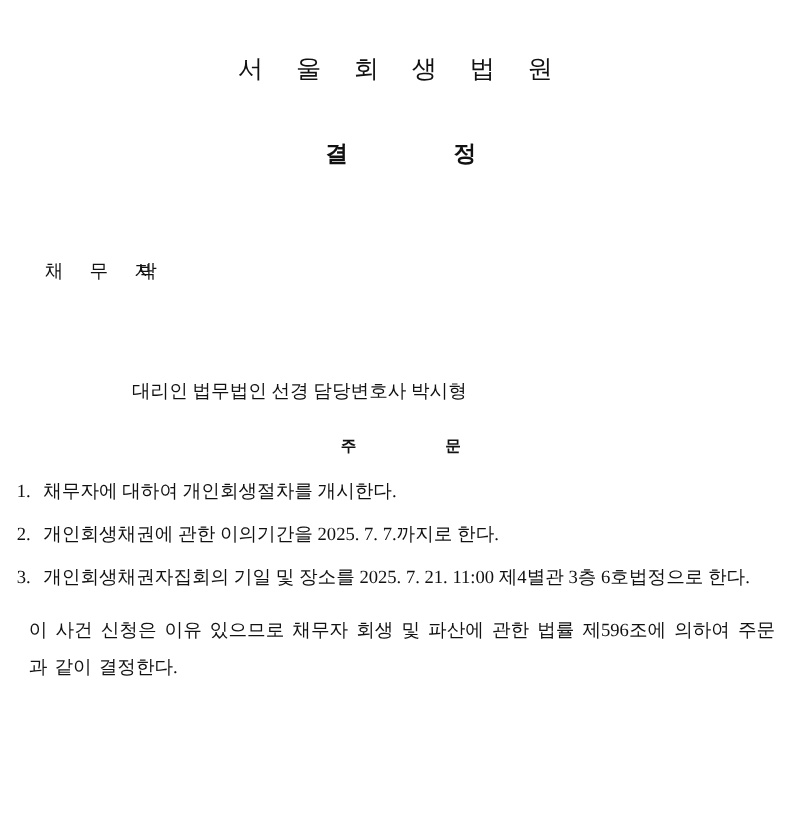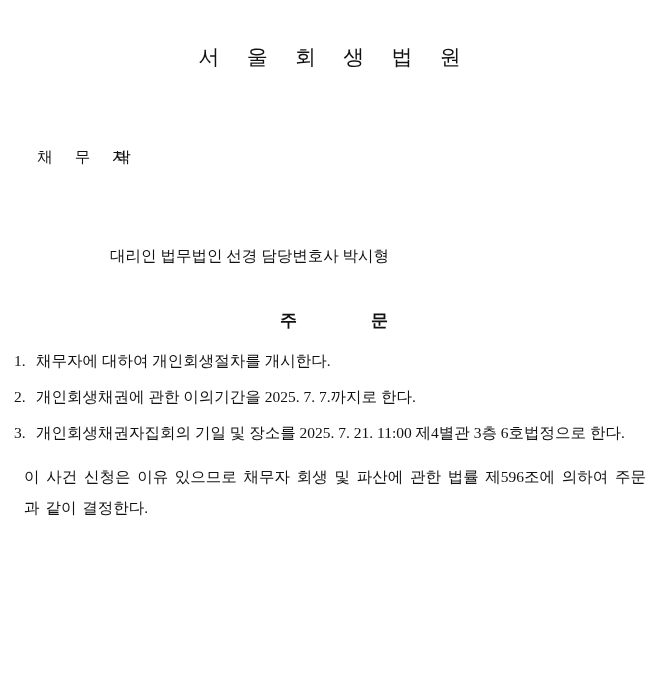--- a/index.html
+++ b/index.html
@@ -53,23 +53,23 @@
     width: 78px;
     letter-spacing: 9px;
   }
   .attorney {
     margin-top: 40px;
     padding-left: 96px;
     font-size: 15.5px;
   }
   .section-head {
     text-align: center;
-    font-size: 17px;
+    font-size: 13px;
     font-weight: bold;
-    margin-top: 42px;
+    margin-top: 26px;
     letter-spacing: 2px;
     font-family: Liberation Serif, serif;
   }
   .section-head .gap {
     display: inline-block;
     width: 72px;
   }
   .order-list {
     margin: 16px 0 0 0;
     padding: 0;
@@ -102,20 +102,23 @@
   .reason .u {
   }
 </style>
 </head>
 <body>
 
 <div class="page">
 
   <div class="court-title">서 울 회 생 법 원</div>
 
+  <div class="doc-type">
+    <span>결</span><span class="gap"></span><span>정</span>
+  </div>
 
   <div class="meta">
     <div class="meta-row">
       <span class="label-wide">채 무 자</span><span>박</span>
     </div>
   </div>
 
   <div class="attorney">대리인 법무법인 선경 담당변호사 박시형</div>
 
   <div class="section-head">

